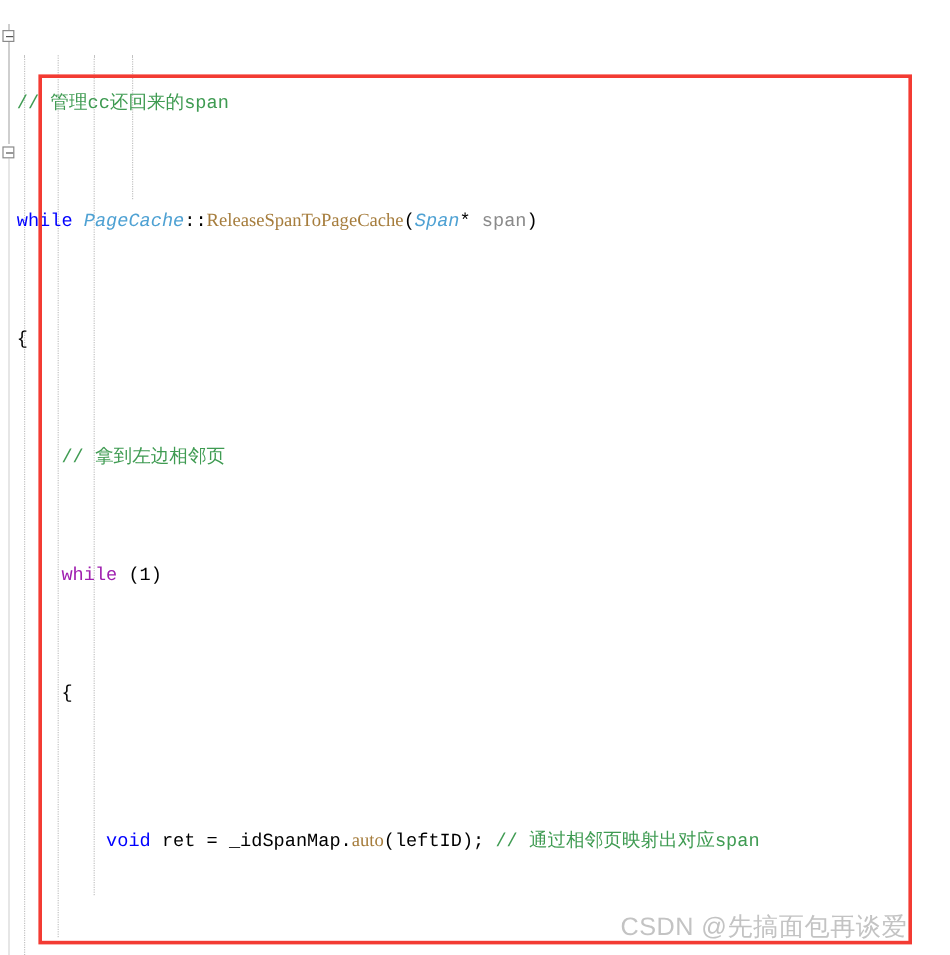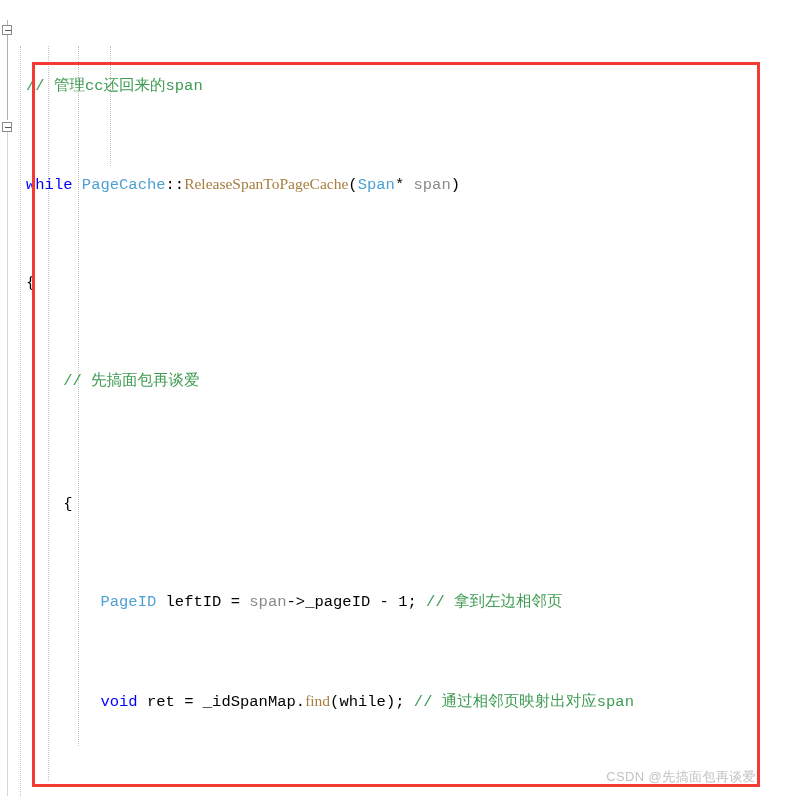--- a/index.html
+++ b/index.html
@@ -49,21 +49,21 @@
     content: "";
     position: absolute;
     left: 2px; top: 4px;
     width: 6px; height: 1px;
     background: #555;
   }
 
   
   .code {
     position: absolute;
-    left: 12px; top: 0;
+    left: 0; top: 0;
     width: 628px; height: 796px;
     font-family: "Liberation Mono", "DejaVu Sans Mono", monospace;
     font-size: 15.5px;
     line-height: 24.6px;
     white-space: pre;
     color: #000000;
   }
   .line {
     height: 24.6px;
     position: relative;
@@ -88,34 +88,34 @@
     left: 32px; top: 62px;
     width: 728px; height: 725px;
     border: 3px solid #f33b33;
     box-sizing: border-box;
     pointer-events: none;
   }
 
   
   .kw    { color: #0000ff; }            
   .ctl   { color: #a020b0; }            
-  .type  { color: #4ea1d3; }            
+  .type  { color: #4ea1d3; font-style: italic; }            
   .fn    { color: #a67d3d; font-family: Liberation Serif, serif; }            
   .param { color: #8a8a8a; }            
   .cmt   { color: #3f9b52; }            
   .punct { color: #000000; }
   .plain { color: #000000; }
 
   
   .watermark {
     position: absolute;
     right: 36px;
     bottom: 10px;
     font-family: "Liberation Sans", "DejaVu Sans", sans-serif;
-    font-size: 13px;
+    font-size: 21px;
     color: #c3c3c3;
     letter-spacing: 0.4px;
     user-select: none;
   }
 </style>
 </head>
 <body>
 
 <div id="editor">
 
@@ -132,28 +132,28 @@
   <div class="guide g4"></div>
 
   <div class="code">
 
     <div class="line"><span class="cmt">// 管理cc还回来的span</span></div>
 
     <div class="line"><span class="kw">while</span> <span class="type">PageCache</span><span class="punct">::</span><span class="fn">ReleaseSpanToPageCache</span><span class="punct">(</span><span class="type">Span</span><span class="punct">*</span> <span class="param">span</span><span class="punct">)</span></div>
 
     <div class="line"><span class="punct">{</span></div>
 
-    <div class="line">    <span class="cmt">// 先搞面包再谈爱</span></div>
-
+    <div class="line">    <span class="cmt">// 拿到左边相邻页</span></div>
+
+    <div class="line">    <span class="ctl">while</span> <span class="plain">(1)</span></div>
 
     <div class="line">    <span class="punct">{</span></div>
 
-    <div class="line">        <span class="type">PageID</span> <span class="plain">leftID</span> <span class="punct">=</span> <span class="param">span</span><span class="plain">-&gt;</span><span class="plain">_pageID</span> <span class="plain">- 1;</span> <span class="cmt">// 拿到左边相邻页</span></div>
-
-    <div class="line">        <span class="kw">void</span> <span class="plain">ret</span> <span class="punct">=</span> <span class="plain">_idSpanMap</span><span class="punct">.</span><span class="fn">find</span><span class="plain">(while);</span> <span class="cmt">// 通过相邻页映射出对应span</span></div>
+
+    <div class="line">        <span class="kw">void</span> <span class="plain">ret</span> <span class="punct">=</span> <span class="plain">_idSpanMap</span><span class="punct">.</span><span class="fn">auto</span><span class="plain">(leftID);</span> <span class="cmt">// 通过相邻页映射出对应span</span></div>
 
     
 
     
 
     
 
     
 
     

